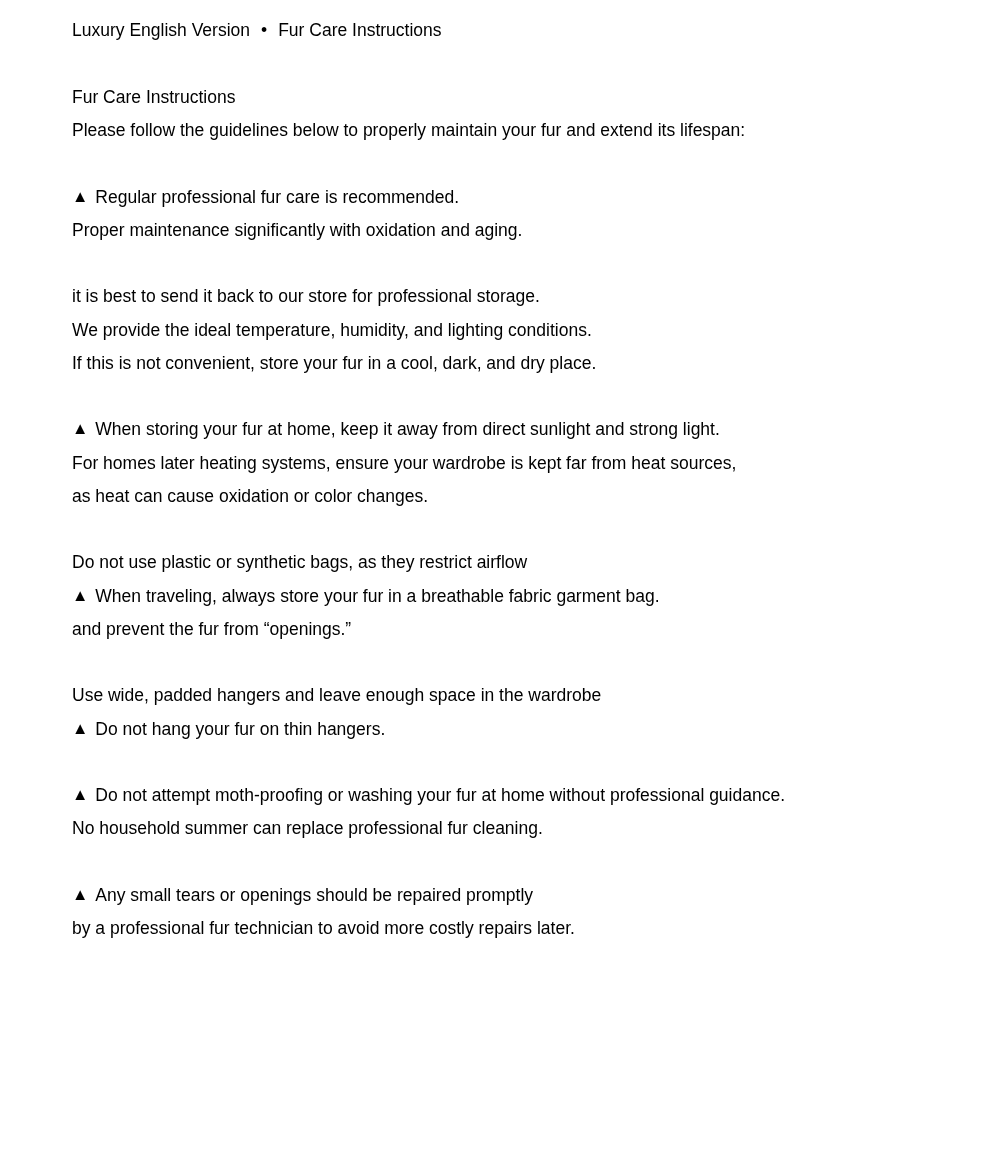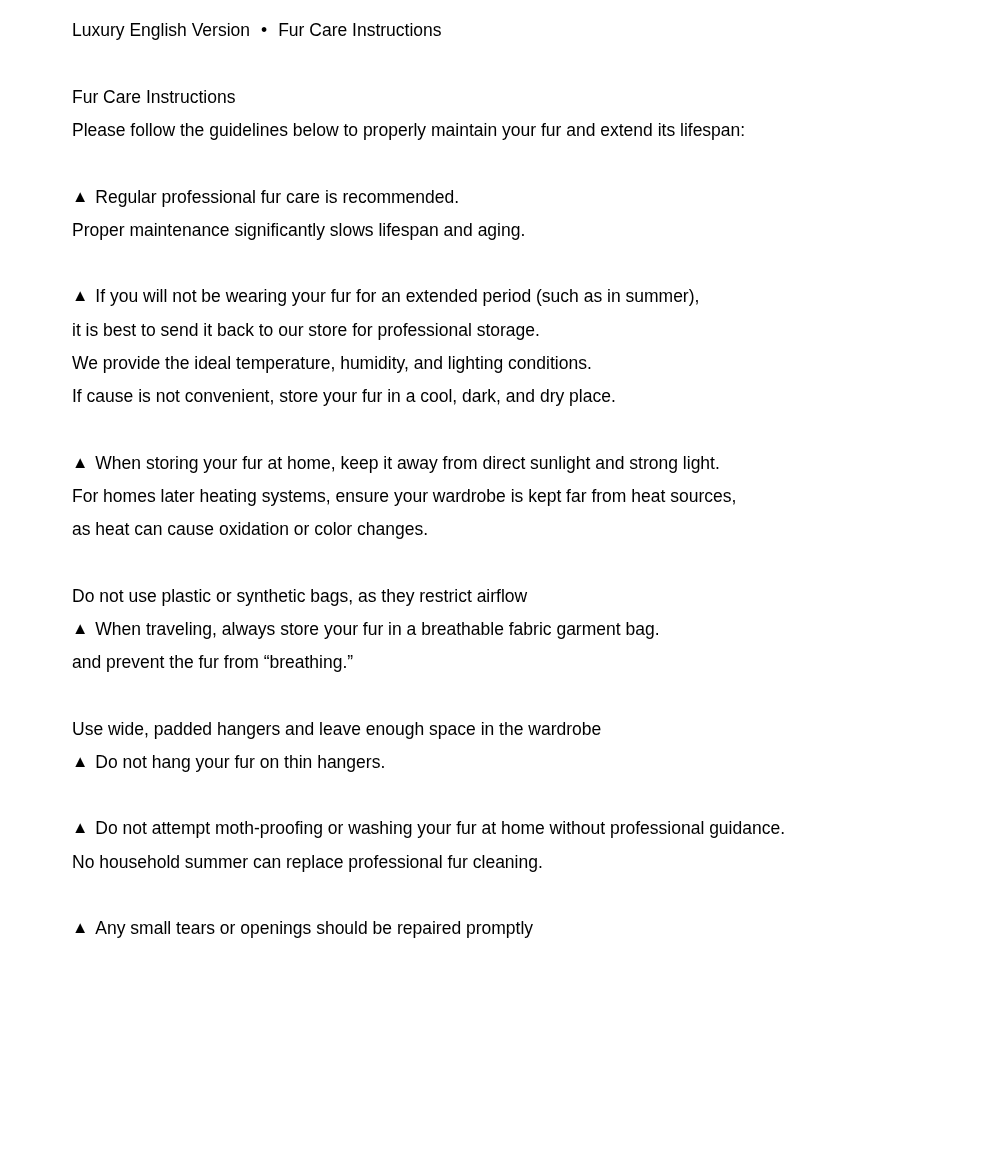--- a/index.html
+++ b/index.html
@@ -54,44 +54,44 @@
   </div>
 
   <div class="para">
     <div class="line">Fur Care Instructions</div>
     <div class="line">Please follow the guidelines below to properly maintain your fur and extend its lifespan:</div>
   </div>
 
   <div id="guidelines">
       <div class="para">
         <div class="line"><span class="marker">▲</span>Regular professional fur care is recommended.</div>
-        <div class="line">Proper maintenance significantly slows lifespan and aging.</div>
+        <div class="line">Proper maintenance significantly with oxidation and aging.</div>
       </div>
       <div class="para">
-        <div class="line"><span class="marker">▲</span>If you will not be wearing your fur for an extended period (such as in summer),</div>
         <div class="line">it is best to send it back to our store for professional storage.</div>
         <div class="line">We provide the ideal temperature, humidity, and lighting conditions.</div>
-        <div class="line">If cause is not convenient, store your fur in a cool, dark, and dry place.</div>
+        <div class="line">If this is not convenient, store your fur in a cool, dark, and dry place.</div>
       </div>
       <div class="para">
         <div class="line"><span class="marker">▲</span>When storing your fur at home, keep it away from direct sunlight and strong light.</div>
         <div class="line">For homes later heating systems, ensure your wardrobe is kept far from heat sources,</div>
         <div class="line">as heat can cause oxidation or color changes.</div>
       </div>
       <div class="para">
         <div class="line">Do not use plastic or synthetic bags, as they restrict airflow</div>
         <div class="line"><span class="marker">▲</span>When traveling, always store your fur in a breathable fabric garment bag.</div>
-        <div class="line">and prevent the fur from “breathing.”</div>
+        <div class="line">and prevent the fur from “openings.”</div>
       </div>
       <div class="para">
         <div class="line">Use wide, padded hangers and leave enough space in the wardrobe</div>
         <div class="line"><span class="marker">▲</span>Do not hang your fur on thin hangers.</div>
       </div>
       <div class="para">
         <div class="line"><span class="marker">▲</span>Do not attempt moth-proofing or washing your fur at home without professional guidance.</div>
         <div class="line">No household summer can replace professional fur cleaning.</div>
       </div>
       <div class="para">
         <div class="line"><span class="marker">▲</span>Any small tears or openings should be repaired promptly</div>
+        <div class="line">by a professional fur technician to avoid more costly repairs later.</div>
       </div>
     </div>
 
 </div>
 
 </body></html>

